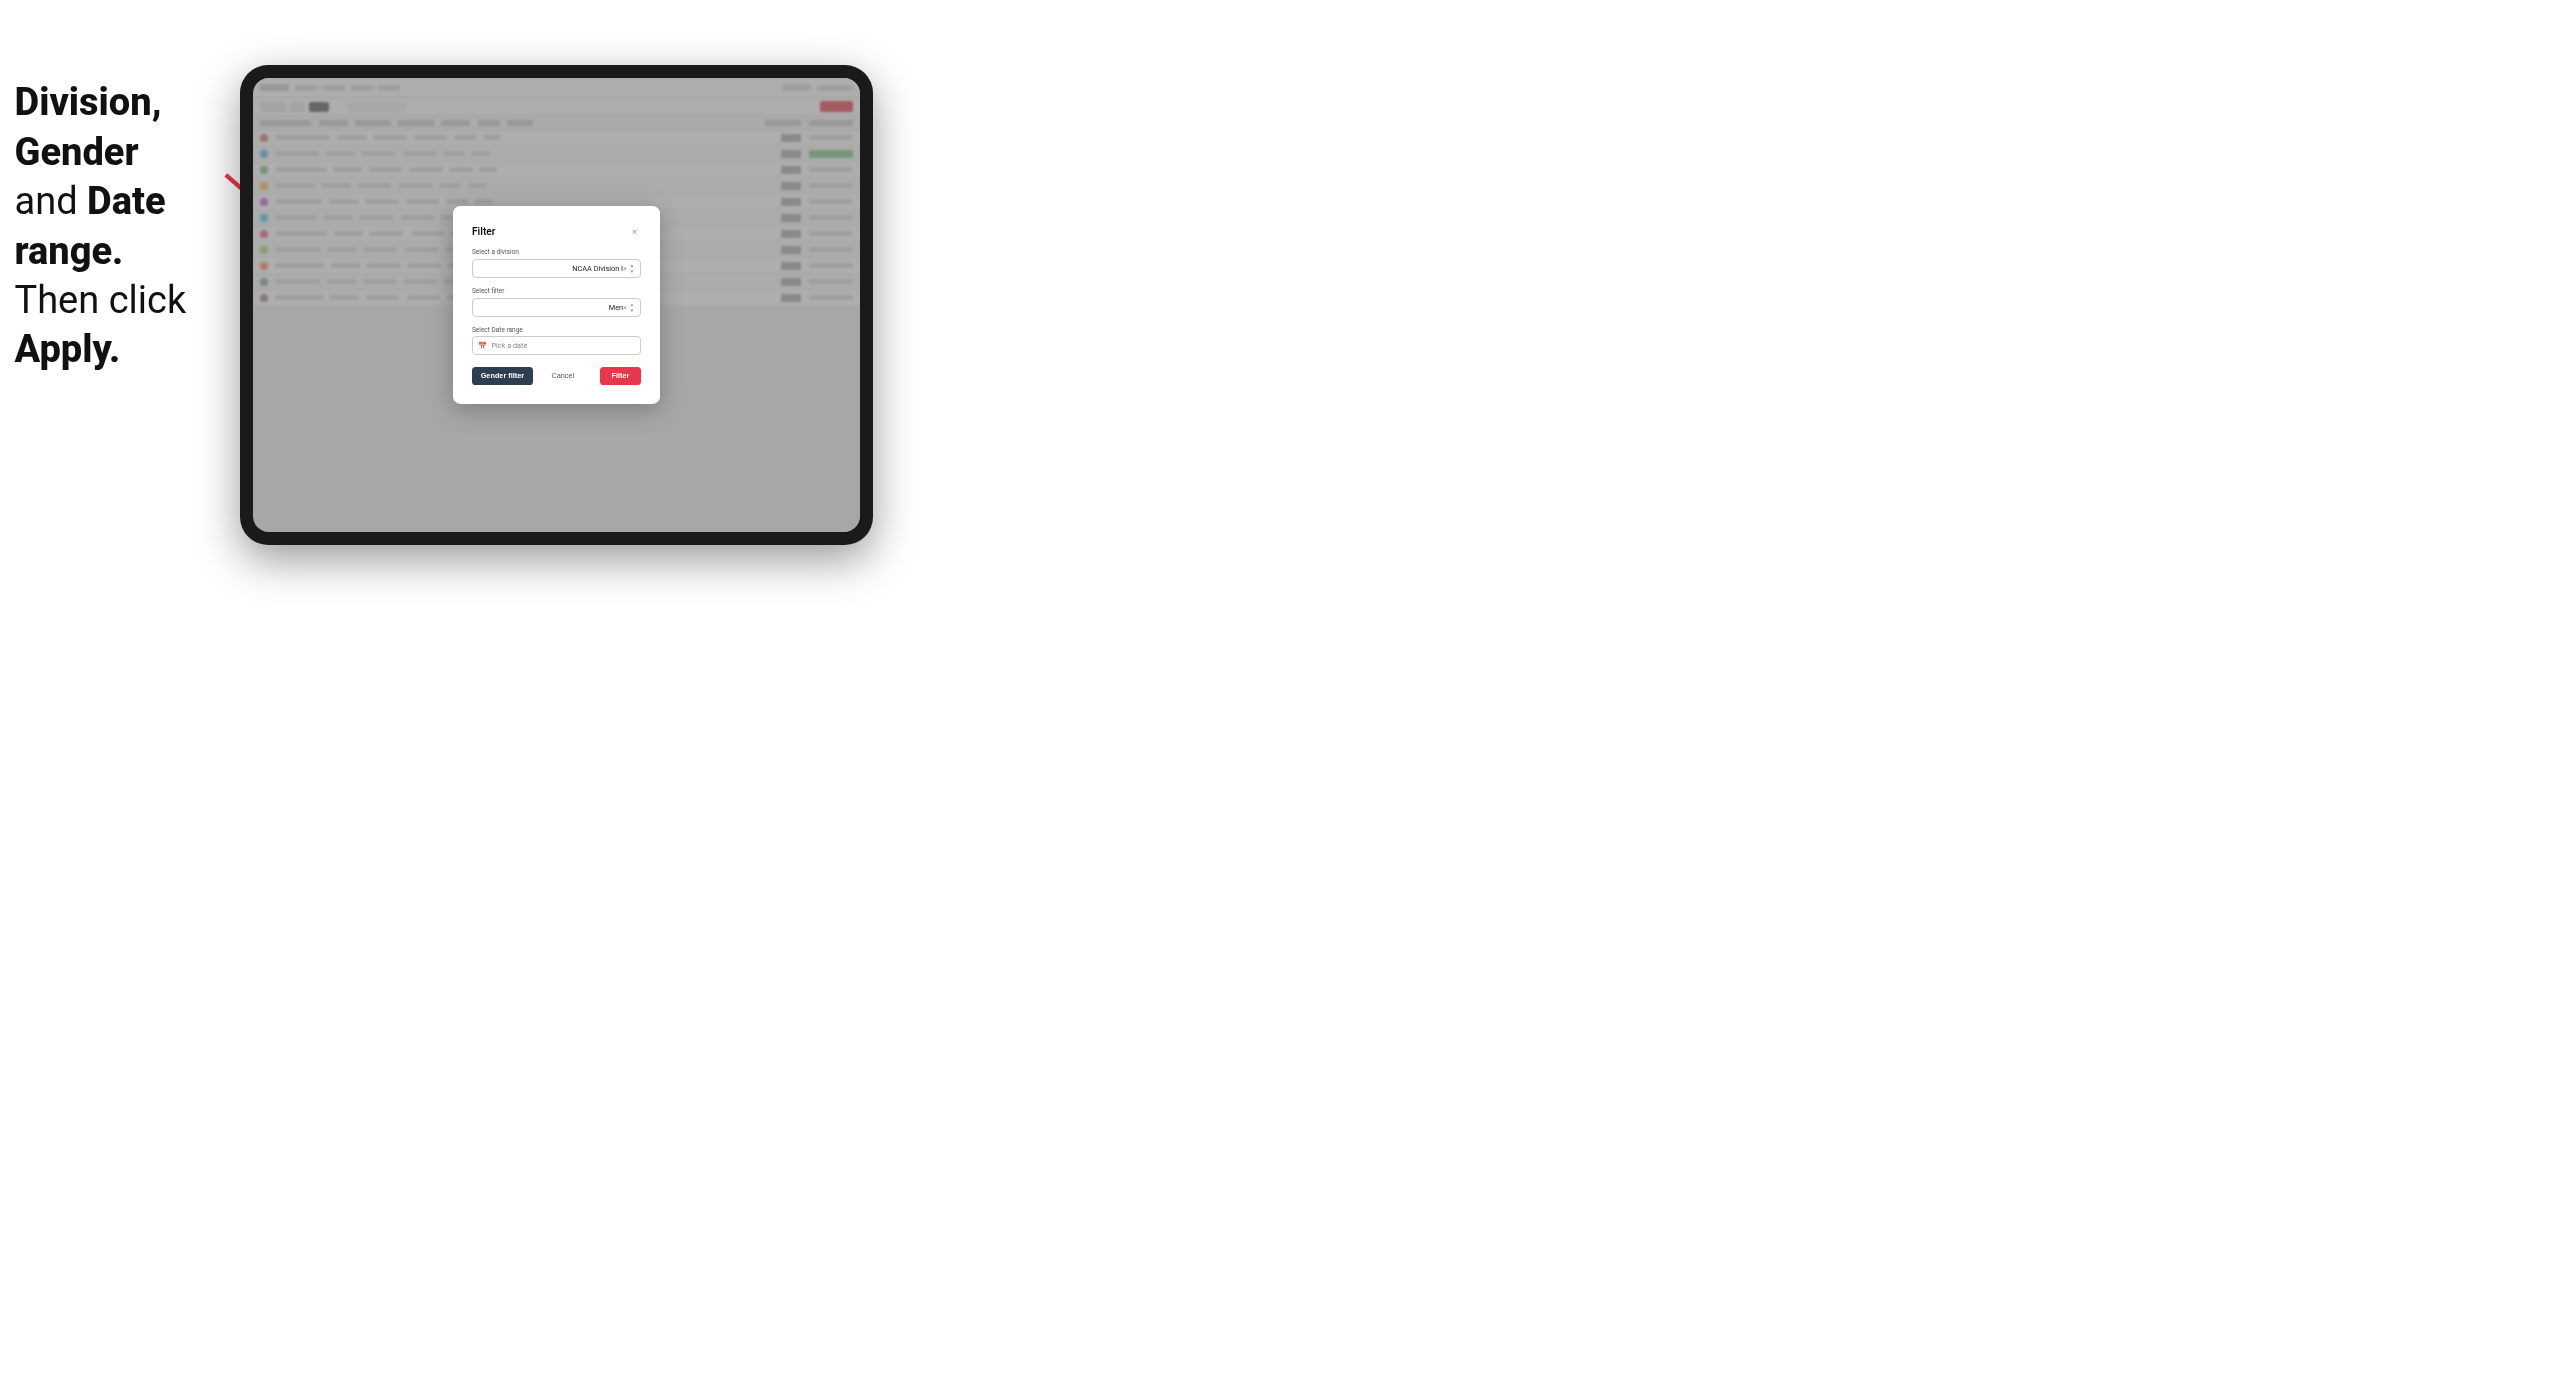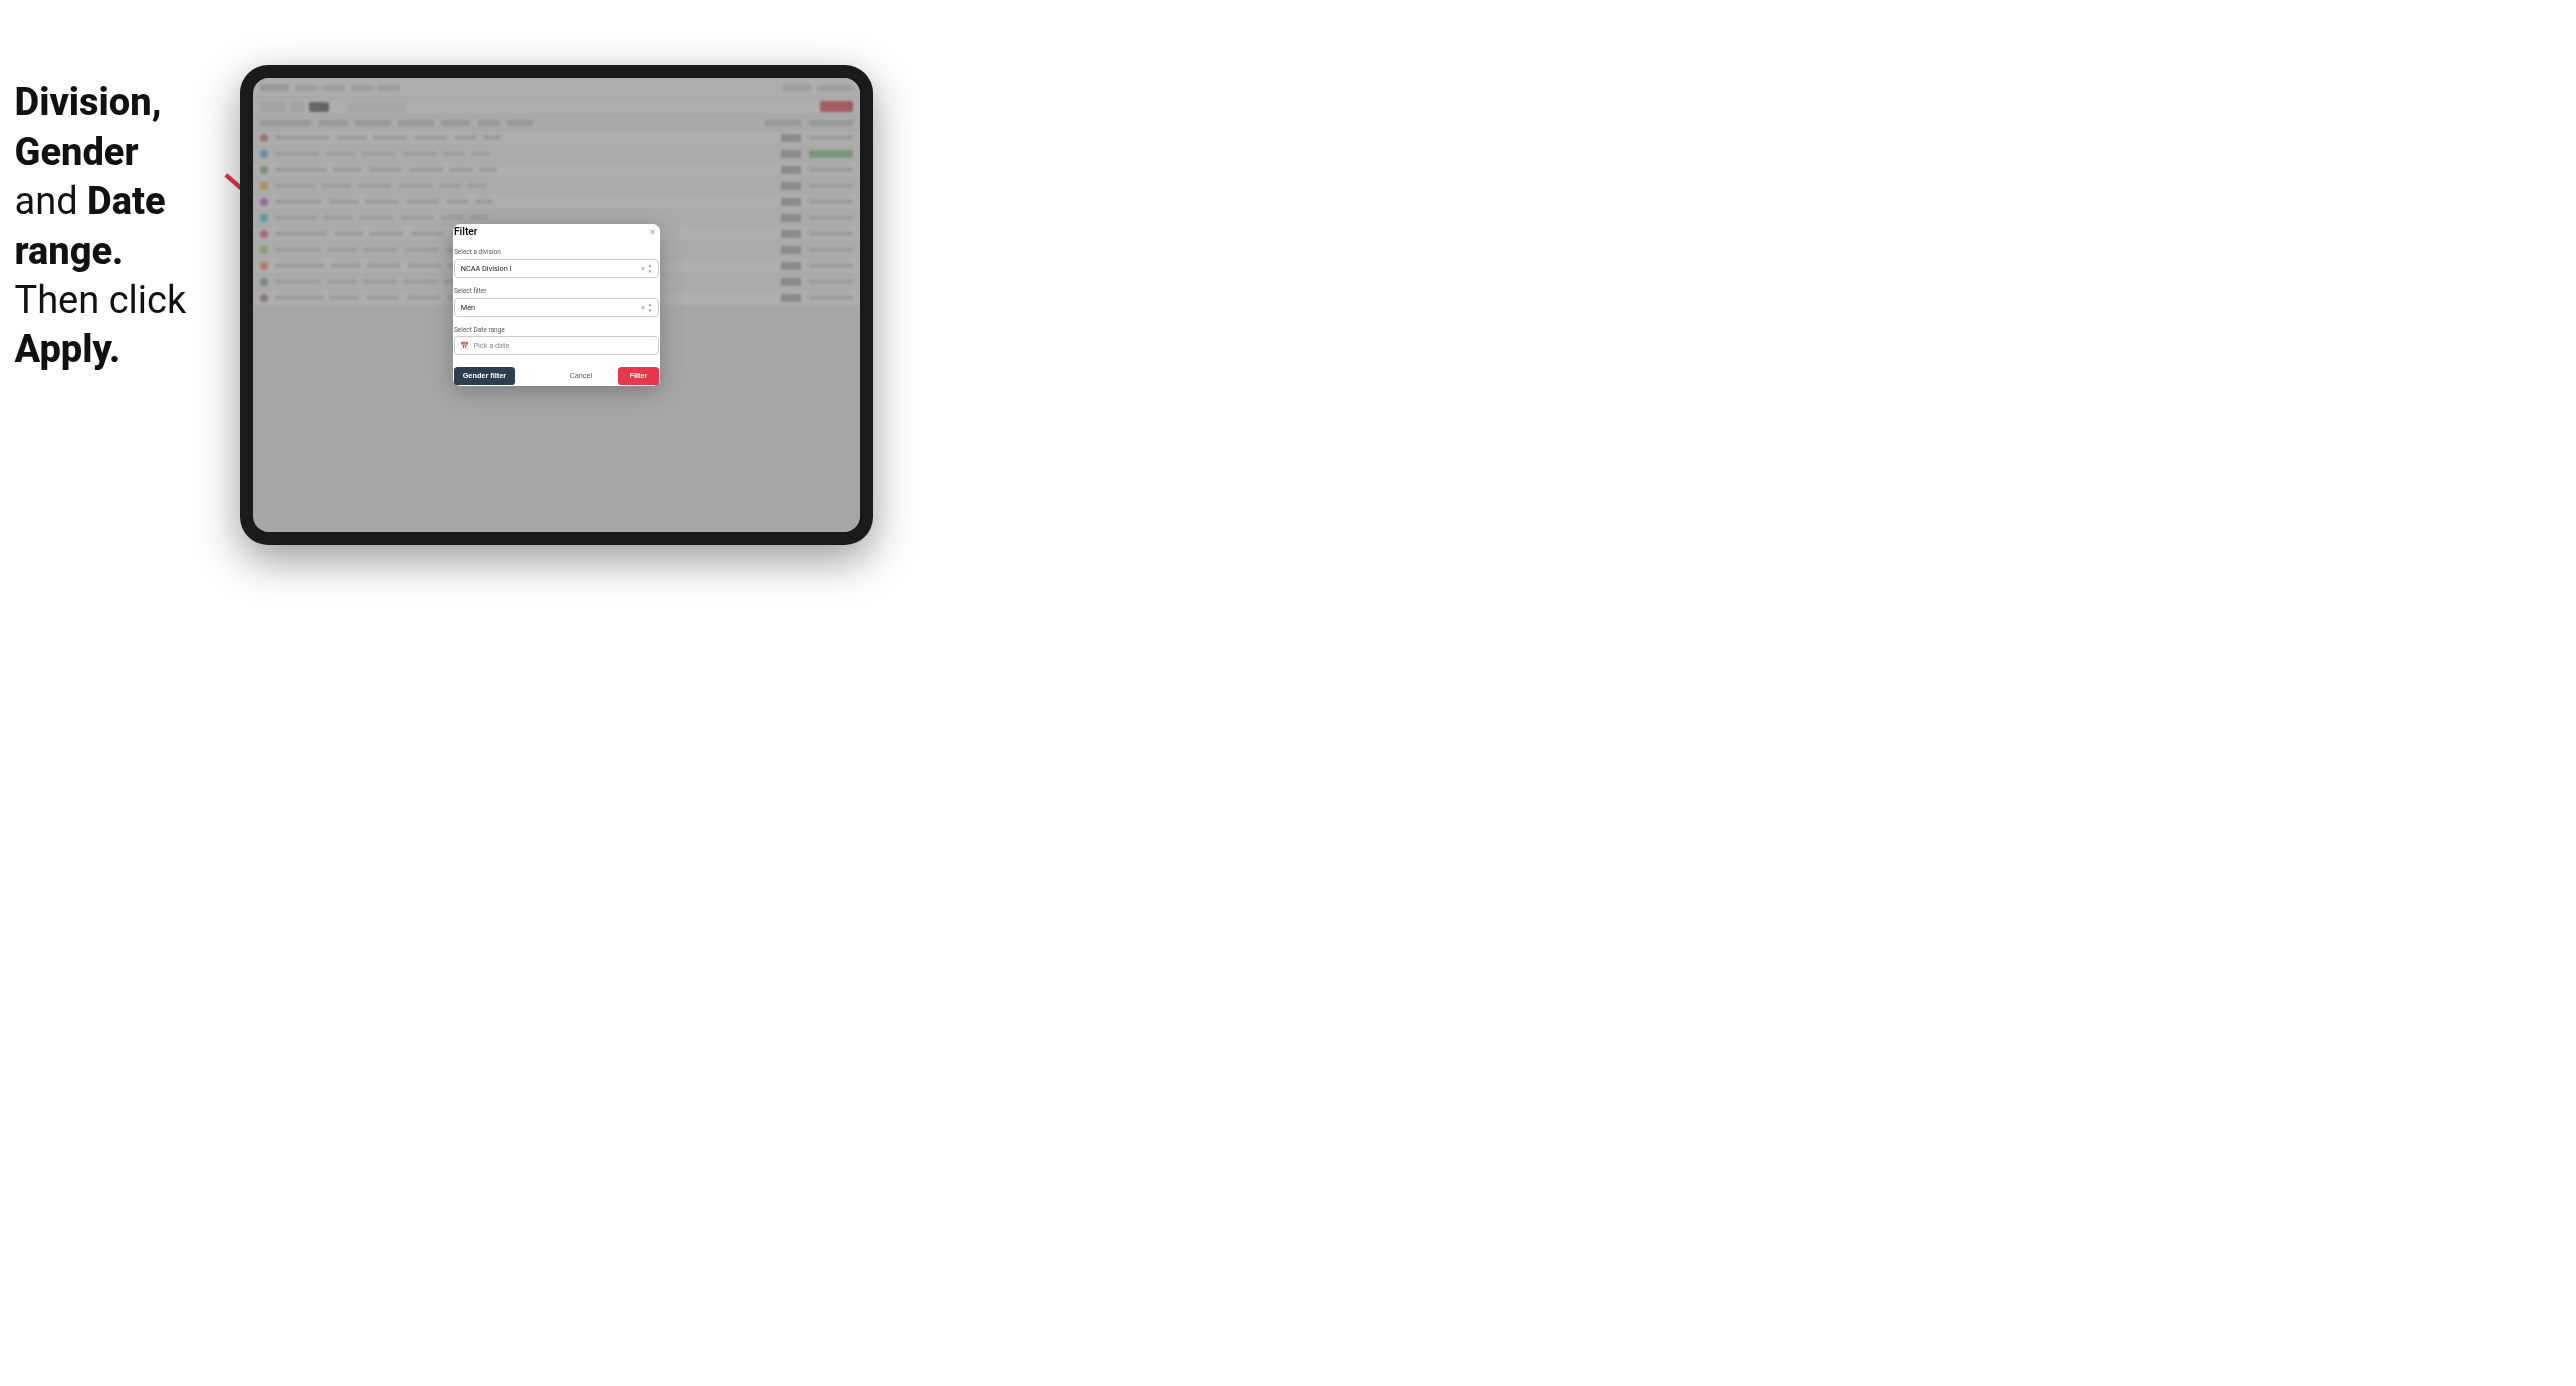--- a/index.html
+++ b/index.html
@@ -194,21 +194,21 @@
       justify-content: center;
       z-index: 10;
     }
 
     
     .filter-modal {
       background: #fff;
       border-radius: 7.3px;
       width: 207px;
       box-shadow: 0 5.8px 23px rgba(0,0,0,0.25);
-      padding: 1px;
+      padding: 19px;
       position: relative;
     }
 
     .modal-header {
       display: flex;
       align-items: center;
       justify-content: space-between;
       margin-bottom: 10.2px;
     }
     .modal-title {
@@ -242,21 +242,21 @@
     .form-select {
       width: 100%;
       height: 19px;
       border: 0.7px solid #ccc;
       border-radius: 4px;
       font-size: 7.3px;
       color: #222;
       padding: 0 5.8px;
       display: flex;
       align-items: center;
-      justify-content: space-between;
+      justify-content: flex-end;
       background: #fff;
       cursor: pointer;
     }
     .select-controls {
       display: flex;
       align-items: center;
       gap: 2.9px;
       color: #888;
       font-size: 7.3px;
     }

